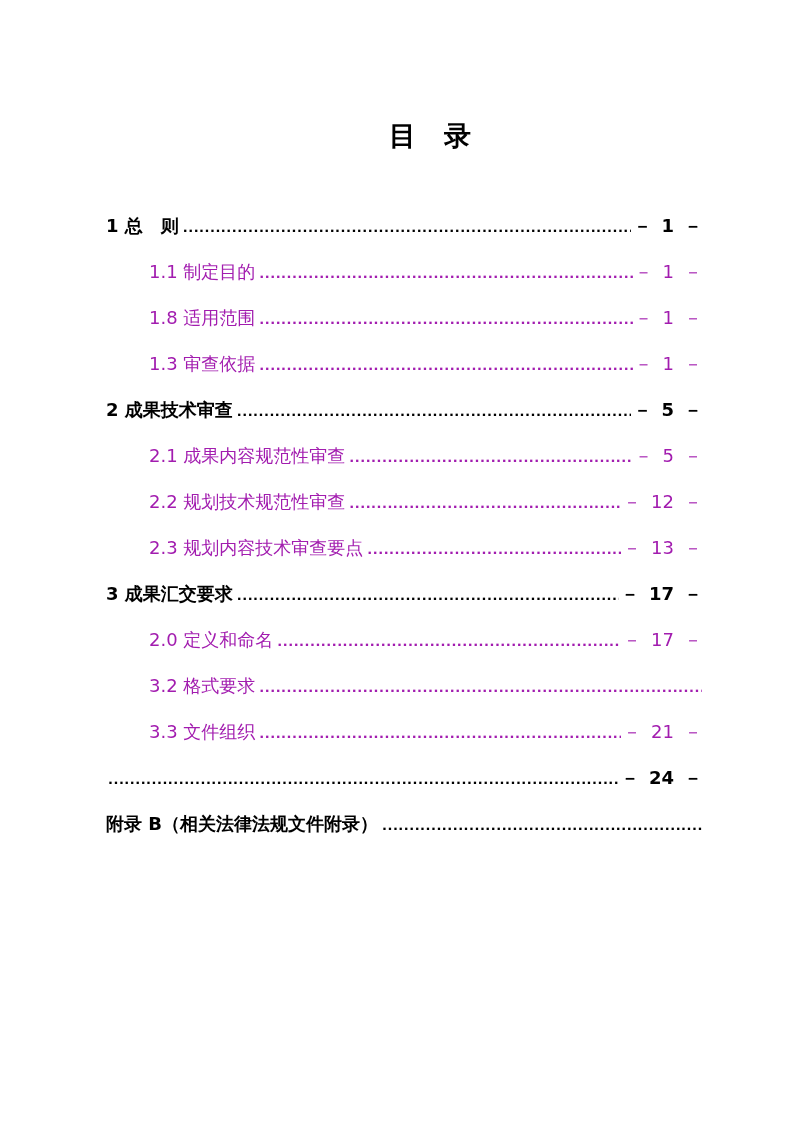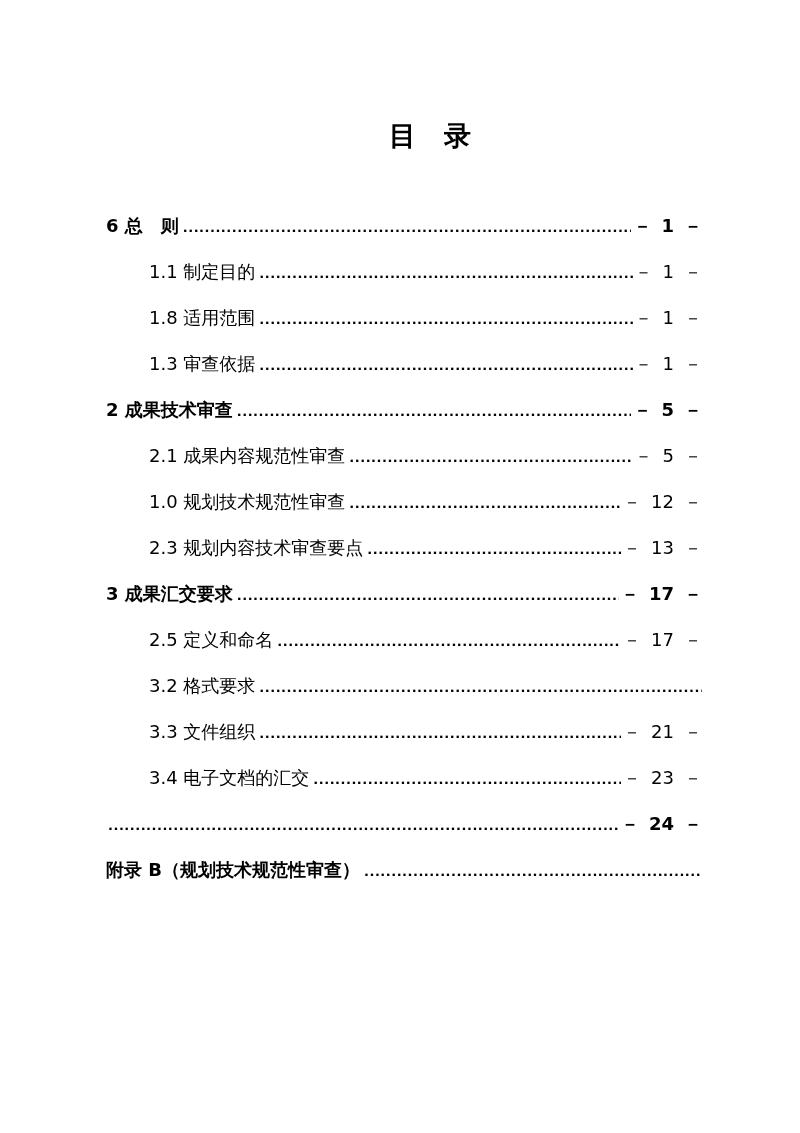--- a/index.html
+++ b/index.html
@@ -5,40 +5,40 @@
     html, body { margin: 0; padding: 0; background: #ffffff; }
     body { width: 800px; height: 1133px; position: relative; overflow: hidden;
            font-family: "DejaVu Sans", "Liberation Sans", sans-serif; color: #000; }
     .title { position: absolute; top: 118px; left: 0; width: 800px; text-align: center;
              font-size: 27px; font-weight: bold; letter-spacing: 0; margin-left: 30px; }
     .title span { display: inline-block; margin: 0 14px; }
     .toc { position: absolute; left: 106px; width: 596px; top: 203px; }
     .row { position: relative; height: 46px; display: flex; align-items: center;
            font-size: 18px; line-height: 46px; }
     .row.l1 { font-weight: bold; }
-    .row.l2 { padding-left: 43px; color: #000000; font-weight: normal; }
+    .row.l2 { padding-left: 43px; color: #a21caf; font-weight: normal; }
     .row .label { white-space: nowrap; padding-right: 2px; background: #fff; }
     .row .dots { flex: 1; overflow: hidden; white-space: nowrap; height: 46px;
                  position: relative; }
     .row .dots::before { content: "........................................................................................................................................................................................................";
                  position: absolute; left: 2px; top: 0; letter-spacing: 0.5px;
                  font-size: 13px; font-weight: bold; line-height: 50px; }
     .row .page { white-space: nowrap; padding-left: 2px; }
     .row .num { display: inline-block; margin: 0 10px; }
   </style>
 </head>
 <body>
 
 <div class="title">
   <span>目</span><span>录</span>
 </div>
 
 <div class="toc">
   <div class="row l1">
-    <span class="label">6 总　则</span>
+    <span class="label">1 总　则</span>
     <span class="dots"></span>
     <span class="page"><span>－</span><span class="num">1</span><span>－</span></span>
   </div>
   <div class="row l2">
     <span class="label">1.1 制定目的</span>
     <span class="dots"></span>
     <span class="page"><span>－</span><span class="num">1</span><span>－</span></span>
   </div>
   <div class="row l2">
     <span class="label">1.8 适用范围</span>
@@ -54,54 +54,49 @@
     <span class="label">2 成果技术审查</span>
     <span class="dots"></span>
     <span class="page"><span>－</span><span class="num">5</span><span>－</span></span>
   </div>
   <div class="row l2">
     <span class="label">2.1 成果内容规范性审查</span>
     <span class="dots"></span>
     <span class="page"><span>－</span><span class="num">5</span><span>－</span></span>
   </div>
   <div class="row l2">
-    <span class="label">1.0 规划技术规范性审查</span>
+    <span class="label">2.2 规划技术规范性审查</span>
     <span class="dots"></span>
     <span class="page"><span>－</span><span class="num">12</span><span>－</span></span>
   </div>
   <div class="row l2">
     <span class="label">2.3 规划内容技术审查要点</span>
     <span class="dots"></span>
     <span class="page"><span>－</span><span class="num">13</span><span>－</span></span>
   </div>
   <div class="row l1">
     <span class="label">3 成果汇交要求</span>
     <span class="dots"></span>
     <span class="page"><span>－</span><span class="num">17</span><span>－</span></span>
   </div>
   <div class="row l2">
-    <span class="label">2.5 定义和命名</span>
+    <span class="label">2.0 定义和命名</span>
     <span class="dots"></span>
     <span class="page"><span>－</span><span class="num">17</span><span>－</span></span>
   </div>
   <div class="row l2">
     <span class="label">3.2 格式要求</span>
     <span class="dots"></span>
   </div>
   <div class="row l2">
     <span class="label">3.3 文件组织</span>
     <span class="dots"></span>
     <span class="page"><span>－</span><span class="num">21</span><span>－</span></span>
   </div>
-  <div class="row l2">
-    <span class="label">3.4 电子文档的汇交</span>
-    <span class="dots"></span>
-    <span class="page"><span>－</span><span class="num">23</span><span>－</span></span>
-  </div>
   <div class="row l1">
     <span class="dots"></span>
     <span class="page"><span>－</span><span class="num">24</span><span>－</span></span>
   </div>
   <div class="row l1">
-    <span class="label">附录 B（规划技术规范性审查）</span>
+    <span class="label">附录 B（相关法律法规文件附录）</span>
     <span class="dots"></span>
   </div>
 </div>
 
 </body></html>

